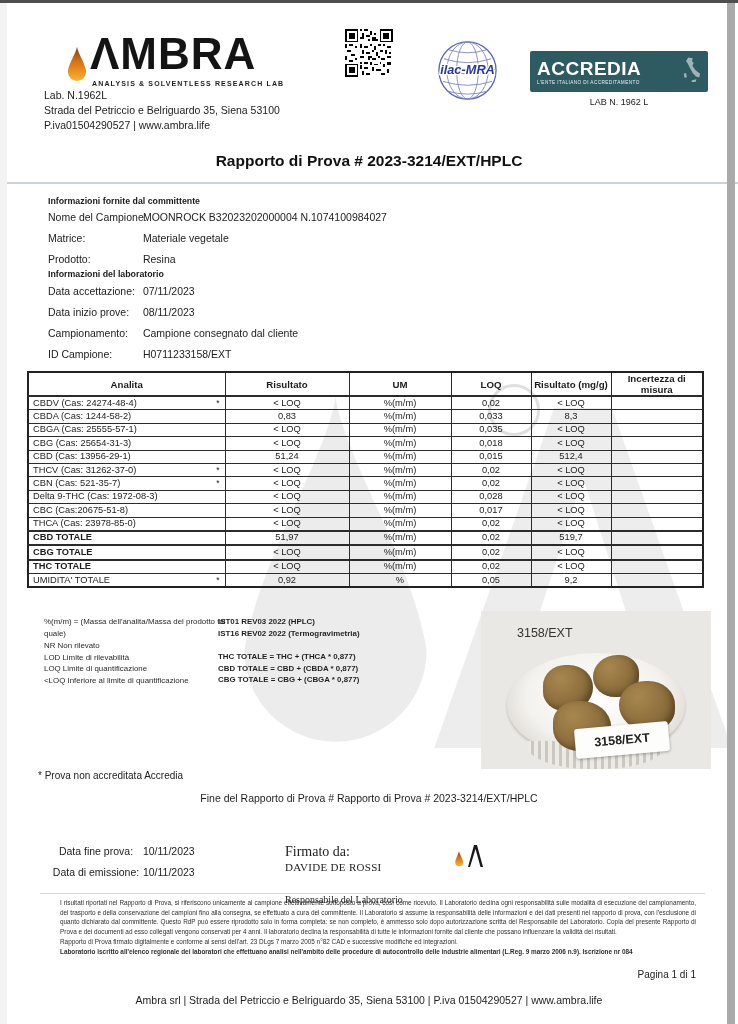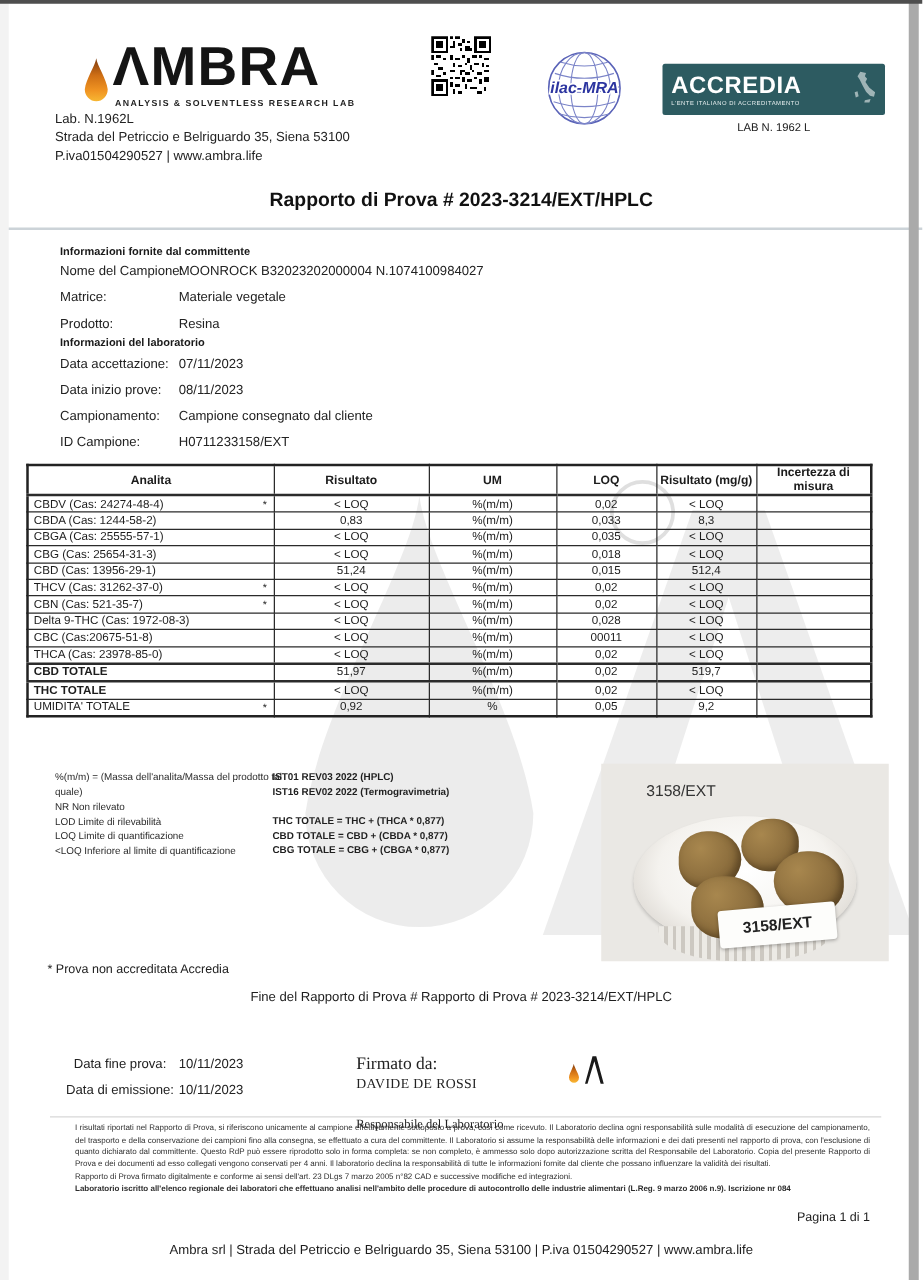--- a/index.html
+++ b/index.html
@@ -34,21 +34,21 @@
 
   
   .sec-heading{left:48px;font-size:8.8px;font-weight:bold;color:#1a1a1a;}
   .info-row{left:48px;font-size:10.5px;color:#222;white-space:nowrap;}
   .info-row .lbl{display:inline-block;width:92px;}
   
   .wm{z-index:1;}
   .wm-ring{left:488px;top:384px;width:46px;height:46px;border:3px solid #c9c9c9;border-radius:50%;opacity:.6;}
 
   
-  table.results{left:21px;top:371px;width:675px;position:absolute;border-collapse:collapse;table-layout:fixed;z-index:2;font-size:9.3px;background:transparent;}
+  table.results{left:27px;top:371px;width:675px;position:absolute;border-collapse:collapse;table-layout:fixed;z-index:2;font-size:9.3px;background:transparent;}
   table.results,table.results th,table.results td{border:1px solid #2b2b2b;}
   table.results{border:2px solid #222;}
   table.results th{height:19px;font-size:9.7px;font-weight:bold;text-align:center;padding:0 2px;border-bottom-width:2px;background:transparent;}
   table.results td{height:12.4px;padding:0 4px;text-align:center;line-height:1;background:transparent;}
   td.cell-analita{text-align:left;}
   .acell{display:flex;justify-content:space-between;align-items:center;}
   .ast{font-size:8.5px;padding-right:1px;}
   tr.bold-row td.cell-analita{font-weight:bold;}
   tr.thick-top td{border-top-width:2px;}
 
@@ -319,21 +319,21 @@
       </tr>
       <tr>
         <td class="cell-analita">
           <div class="acell">
             <span>CBC (Cas:20675-51-8)</span>
             <span class="ast"></span>
           </div>
         </td>
         <td>&lt; LOQ</td>
         <td>%(m/m)</td>
-        <td>00011</td>
+        <td>0,017</td>
         <td>&lt; LOQ</td>
         <td></td>
       </tr>
       <tr>
         <td class="cell-analita">
           <div class="acell">
             <span>THCA (Cas: 23978-85-0)</span>
             <span class="ast"></span>
           </div>
         </td>
@@ -347,20 +347,33 @@
         <td class="cell-analita">
           <div class="acell">
             <span>CBD TOTALE</span>
             <span class="ast"></span>
           </div>
         </td>
         <td>51,97</td>
         <td>%(m/m)</td>
         <td>0,02</td>
         <td>519,7</td>
+        <td></td>
+      </tr>
+      <tr class="bold-row thick-top">
+        <td class="cell-analita">
+          <div class="acell">
+            <span>CBG TOTALE</span>
+            <span class="ast"></span>
+          </div>
+        </td>
+        <td>&lt; LOQ</td>
+        <td>%(m/m)</td>
+        <td>0,02</td>
+        <td>&lt; LOQ</td>
         <td></td>
       </tr>
       <tr class="bold-row thick-top">
         <td class="cell-analita">
           <div class="acell">
             <span>THC TOTALE</span>
             <span class="ast"></span>
           </div>
         </td>
         <td>&lt; LOQ</td>

